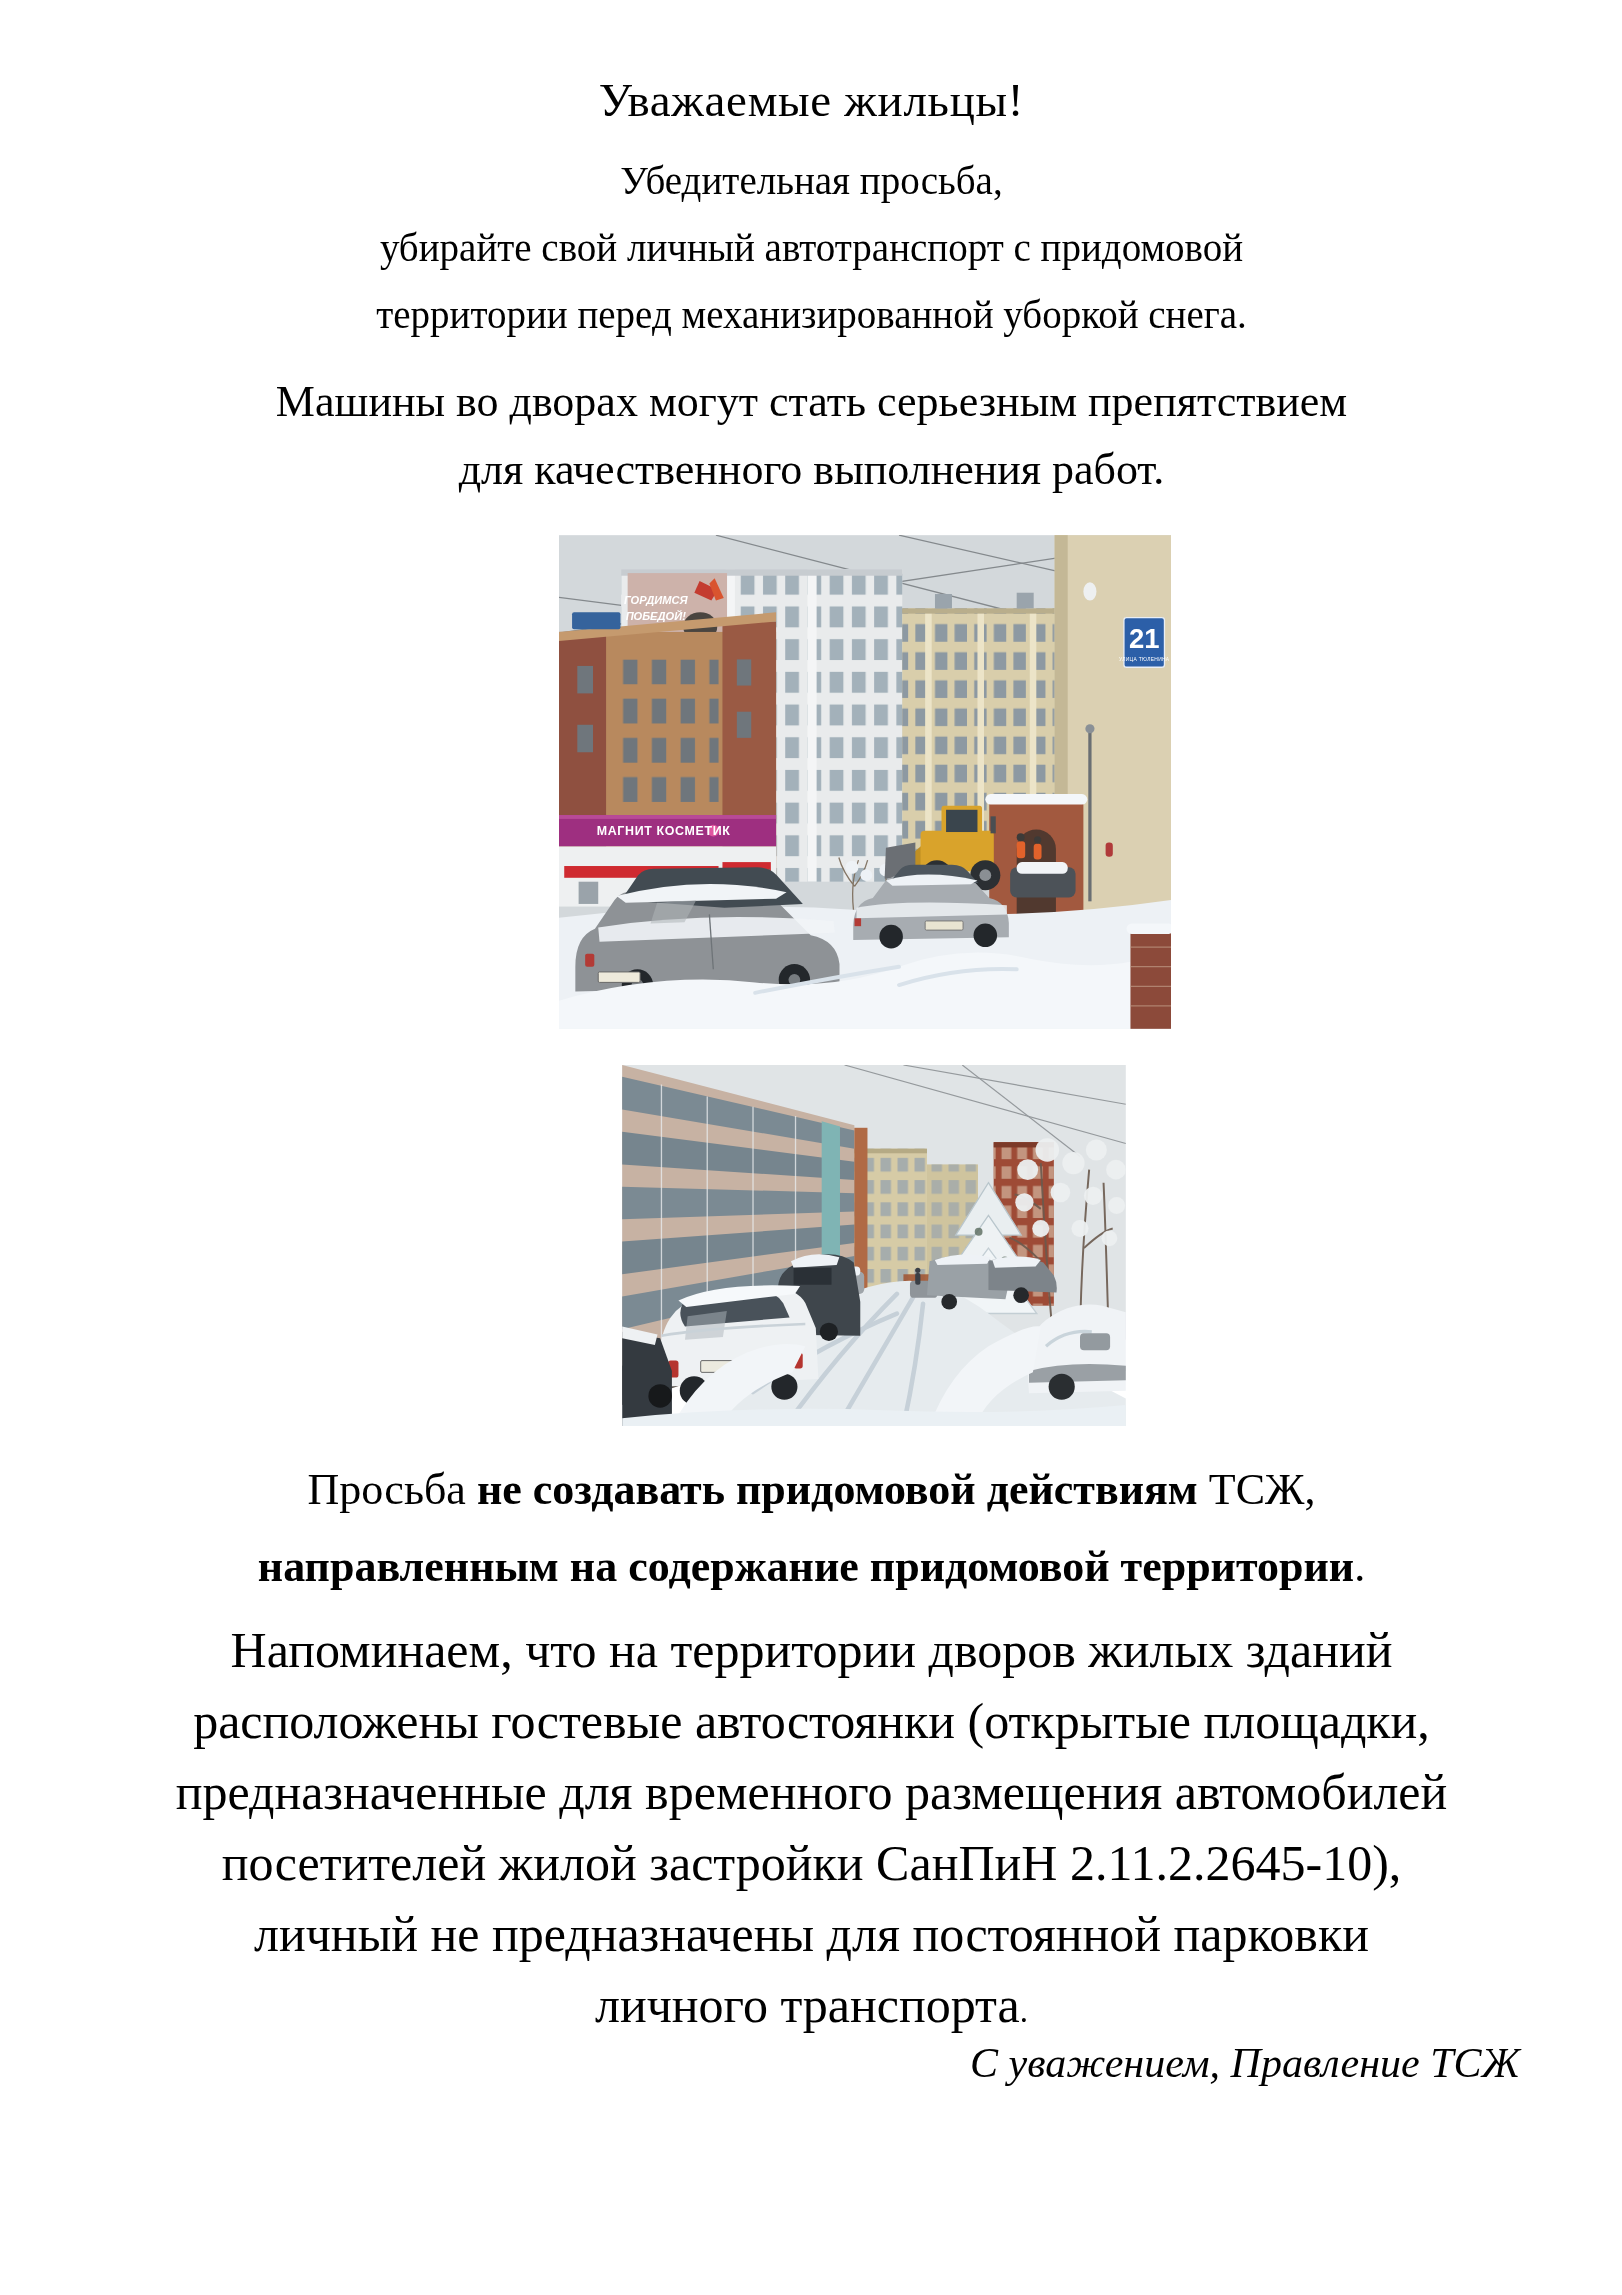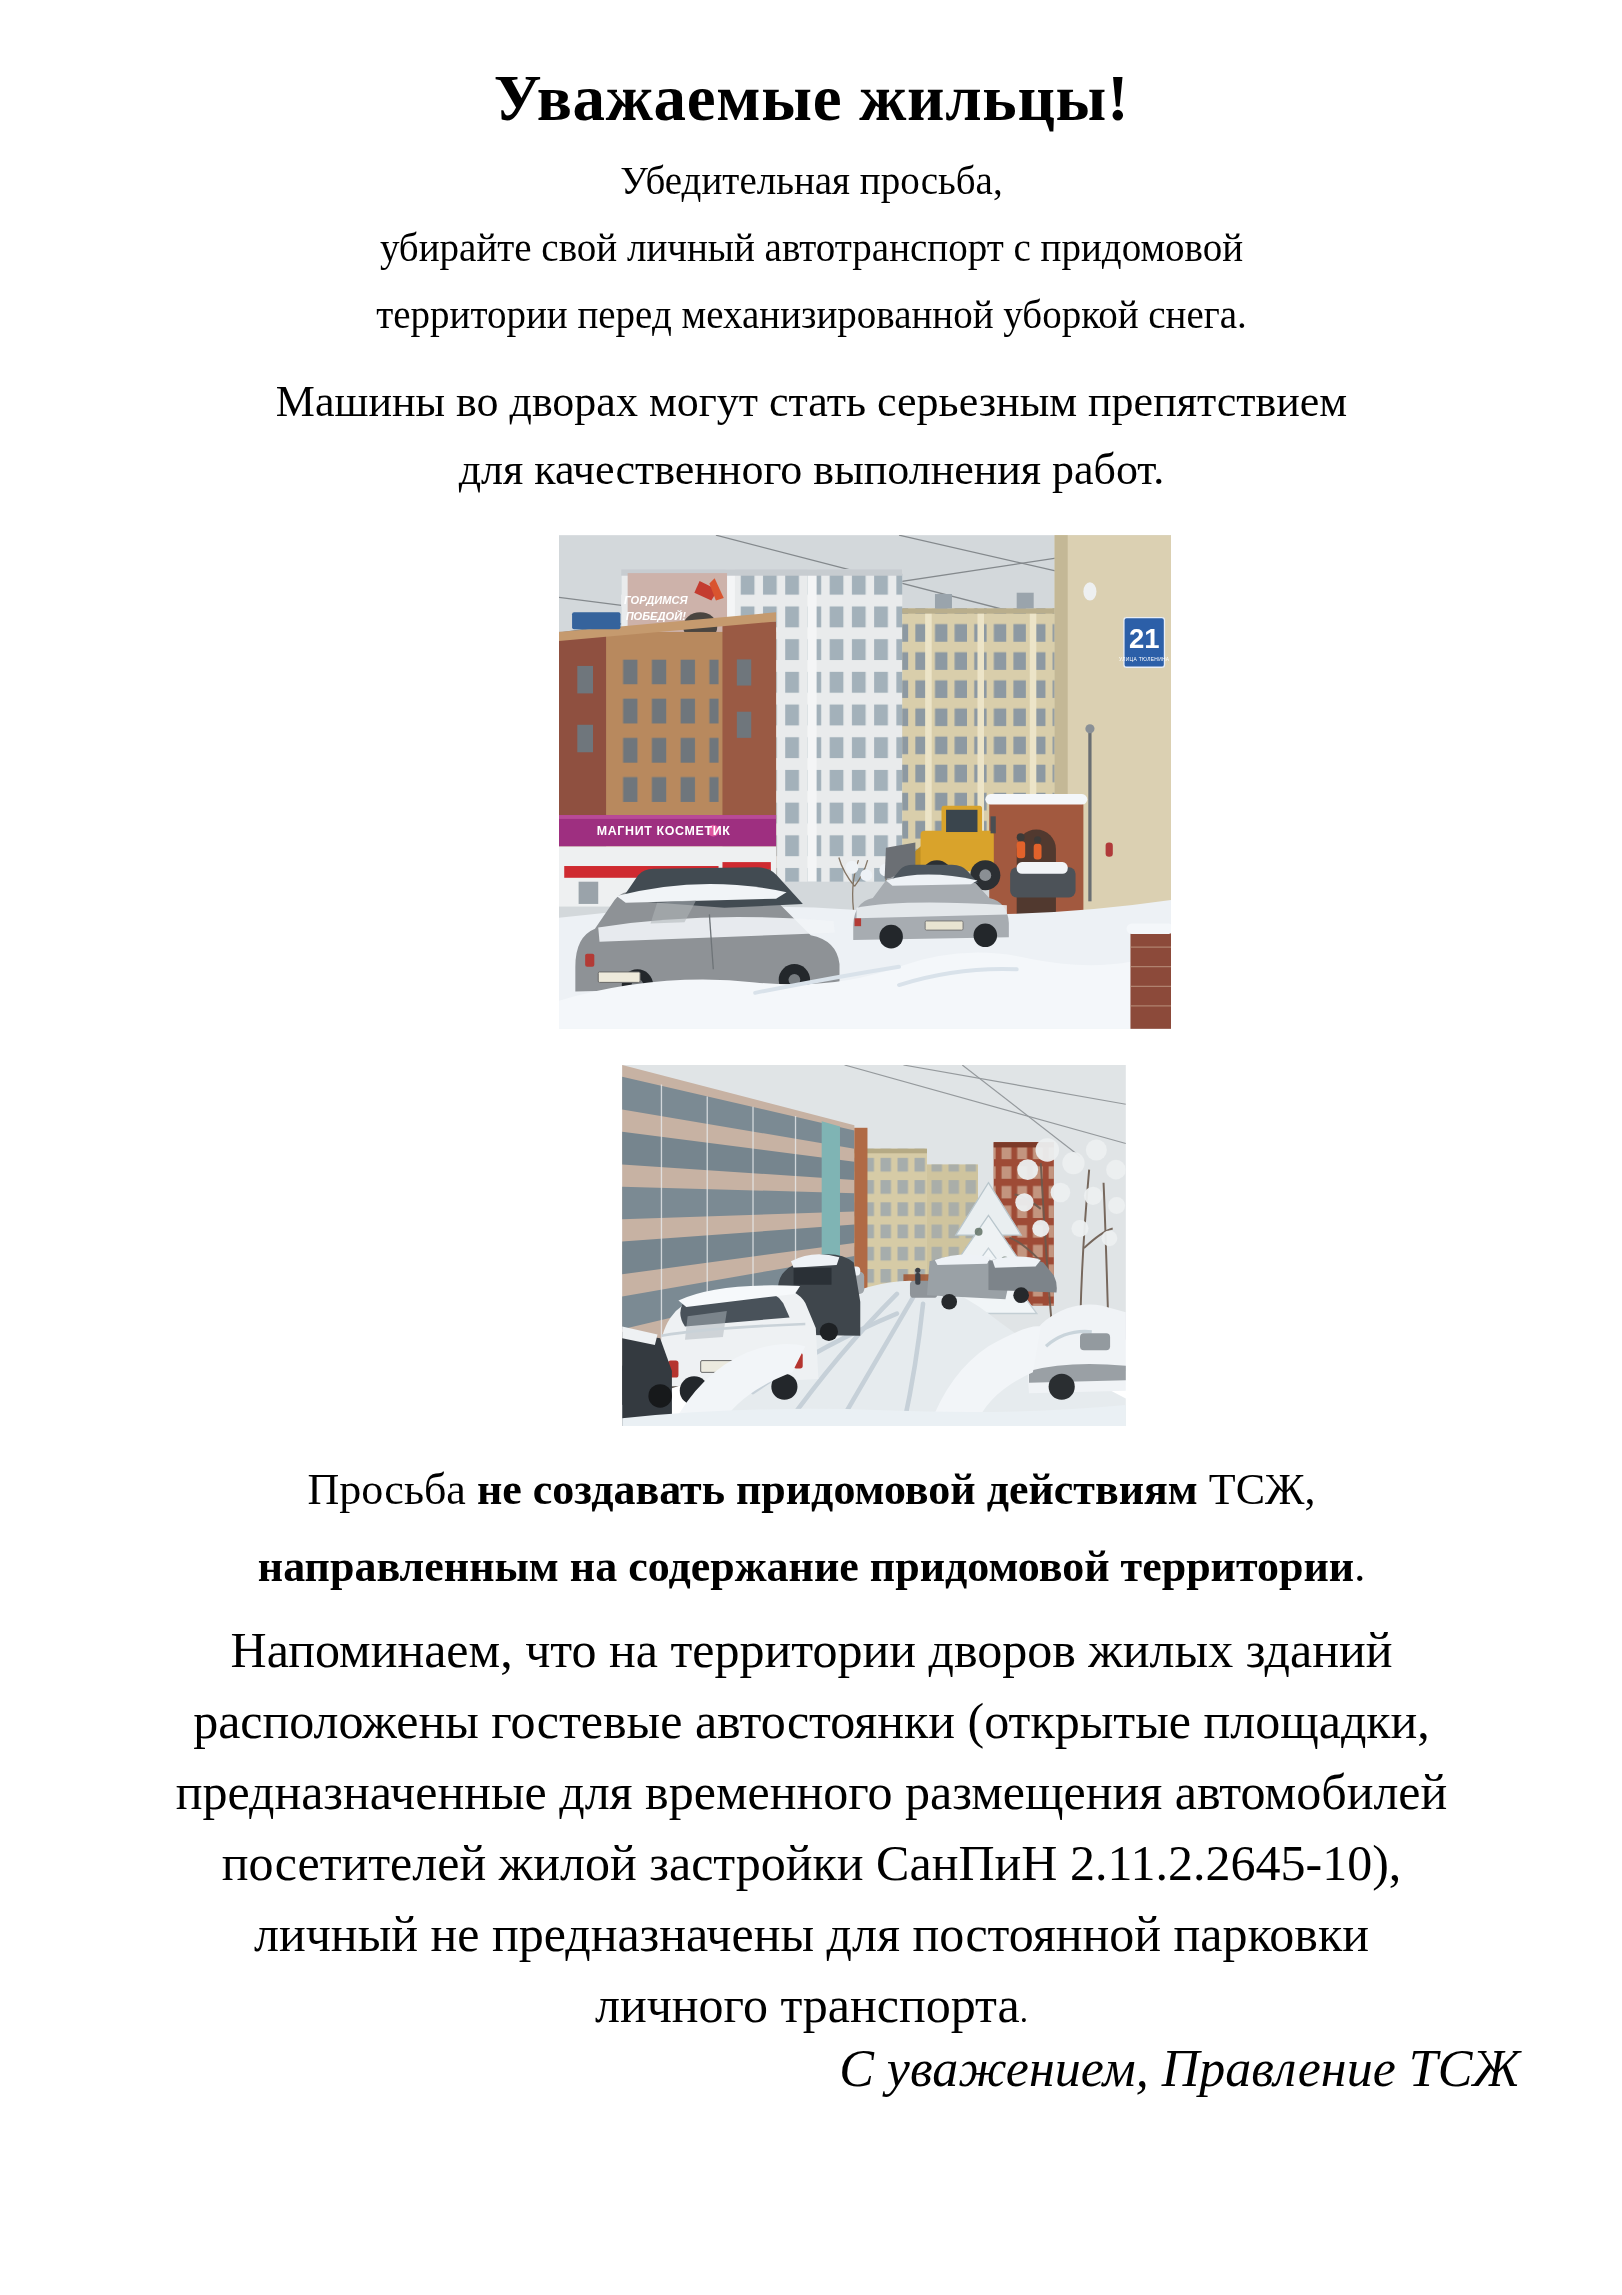--- a/index.html
+++ b/index.html
@@ -5,30 +5,30 @@
   html,body{margin:0;padding:0;background:#9a9a9a;}
   .page{
     position:relative;
     width:1623px;height:2295px;
     background:#ffffff;
     font-family:"Liberation Serif",serif;
     color:#000;
     overflow:hidden;
   }
   .blk{position:absolute;left:92px;right:92px;text-align:center;}
-  .title{top:61px;font-size:65px;font-weight:bold;letter-spacing:0.7px;}
+  .title{top:73px;font-size:47px;font-weight:normal;letter-spacing:0.7px;}
   .p1{top:147px;font-size:39px;line-height:67px;}
   .p2{top:368px;font-size:44px;line-height:68px;}
   .p3{top:1451px;font-size:44px;line-height:77px;}
   .p3 .b{font-weight:bold;}
   .p4{top:1615px;font-size:50px;line-height:71px;}
   .small-period{font-size:33px;}
   .signature{
     position:absolute;right:103px;top:2039px;
-    font-style:italic;font-size:52px;text-align:right;
+    font-style:italic;font-size:42px;text-align:right;
   }
   figure.photo{position:absolute;margin:0;padding:0;}
   .photo1{left:559px;top:535px;width:612px;height:494px;}
   .photo2{left:622px;top:1065px;width:504px;height:361px;}
   svg{display:block;}
 </style>
 </head>
 <body>
 
 <div class="page">

